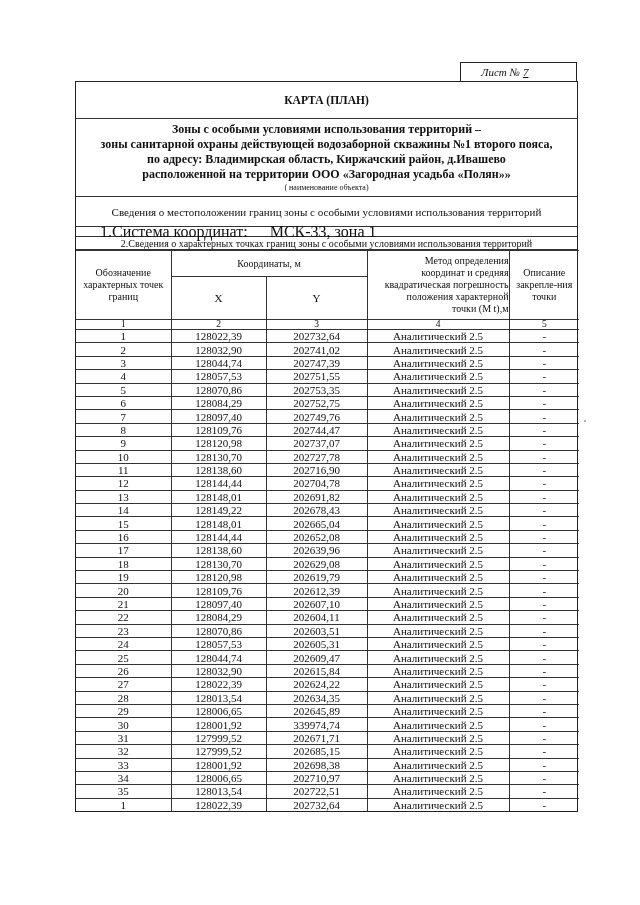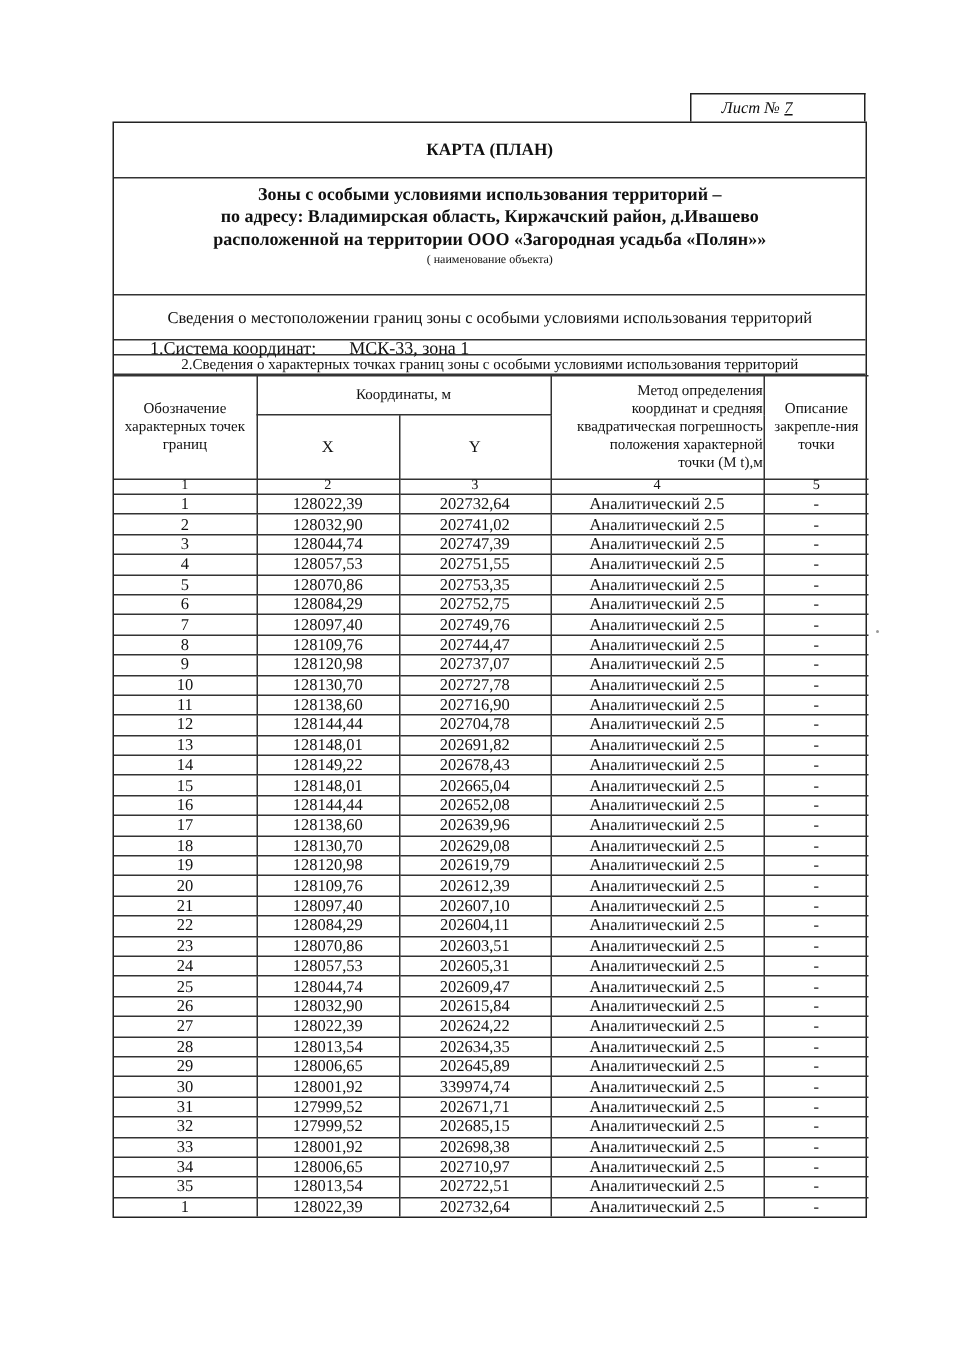--- a/index.html
+++ b/index.html
@@ -5,21 +5,21 @@
   html,body{margin:0;padding:0;background:#fff;}
   body{width:640px;height:905px;position:relative;overflow:hidden;font-family:"Liberation Serif","DejaVu Serif",serif;color:#111;}
   .sheet-box{position:absolute;left:460px;top:62px;width:117px;height:19px;border:1.5px solid #222;border-bottom:none;font-size:11px;font-style:italic;box-sizing:border-box;padding:3px 0 0 20px;}
   .sheet-box .num{text-decoration:underline;margin-left:3px;}
   .frame{position:absolute;left:75px;top:81px;width:503px;border:1.5px solid #222;box-sizing:border-box;}
   .sec{border-bottom:1.2px solid #333;text-align:center;box-sizing:border-box;}
   .title{height:37px;font-weight:bold;font-size:11.5px;line-height:37px;}
   .subtitle{height:78px;font-weight:bold;font-size:12px;line-height:15px;padding-top:3px;}
   .subtitle .caption{font-weight:normal;font-size:8px;line-height:11px;}
   .info{height:30px;font-size:11px;line-height:30px;}
-  .coord{height:10px;font-size:12px;line-height:10px;text-align:left;padding-left:24px;}
+  .coord{height:10px;font-size:16px;line-height:10px;text-align:left;padding-left:24px;}
   .coord .val{margin-left:22px;}
   .points-title{height:13px;font-size:10px;line-height:13px;}
   table{border-collapse:collapse;width:100%;table-layout:fixed;font-size:10px;}
   td,th{border:1px solid #333;text-align:center;padding:0;font-weight:normal;}
   th{font-size:10px;line-height:12px;}
   th.left{text-align:right;padding-left:16px;}
   tr.data td{height:12.4px;line-height:12px;font-size:11px;}
   tr.idx td{height:9px;line-height:9px;font-size:9.5px;}
   td.method{font-size:10.5px;}
   table tr:last-child td{border-bottom:none;}
@@ -31,20 +31,21 @@
 <body>
 
 <div class="sheet-box">
   <span>Лист №</span><span class="num">7</span>
 </div>
 
 <div class="frame">
   <div class="sec title">КАРТА (ПЛАН)</div>
   <div class="sec subtitle">
     <div>Зоны с особыми условиями использования территорий –</div>
+    <div>зоны санитарной охраны действующей водозаборной скважины №1 второго пояса,</div>
     <div>по адресу: Владимирская область, Киржачский район, д.Ивашево</div>
     <div>расположенной на территории ООО «Загородная усадьба «Полян»»</div>
     <div class="caption">( наименование объекта)</div>
   </div>
   <div class="sec info">Сведения о местоположении границ  зоны с особыми условиями использования территорий</div>
   <div class="sec coord">
     <span>1.Система координат:</span><span class="val">МСК-33, зона 1</span>
   </div>
   <div class="sec points-title">2.Сведения о характерных точках границ  зоны с особыми условиями использования территорий</div>
 

